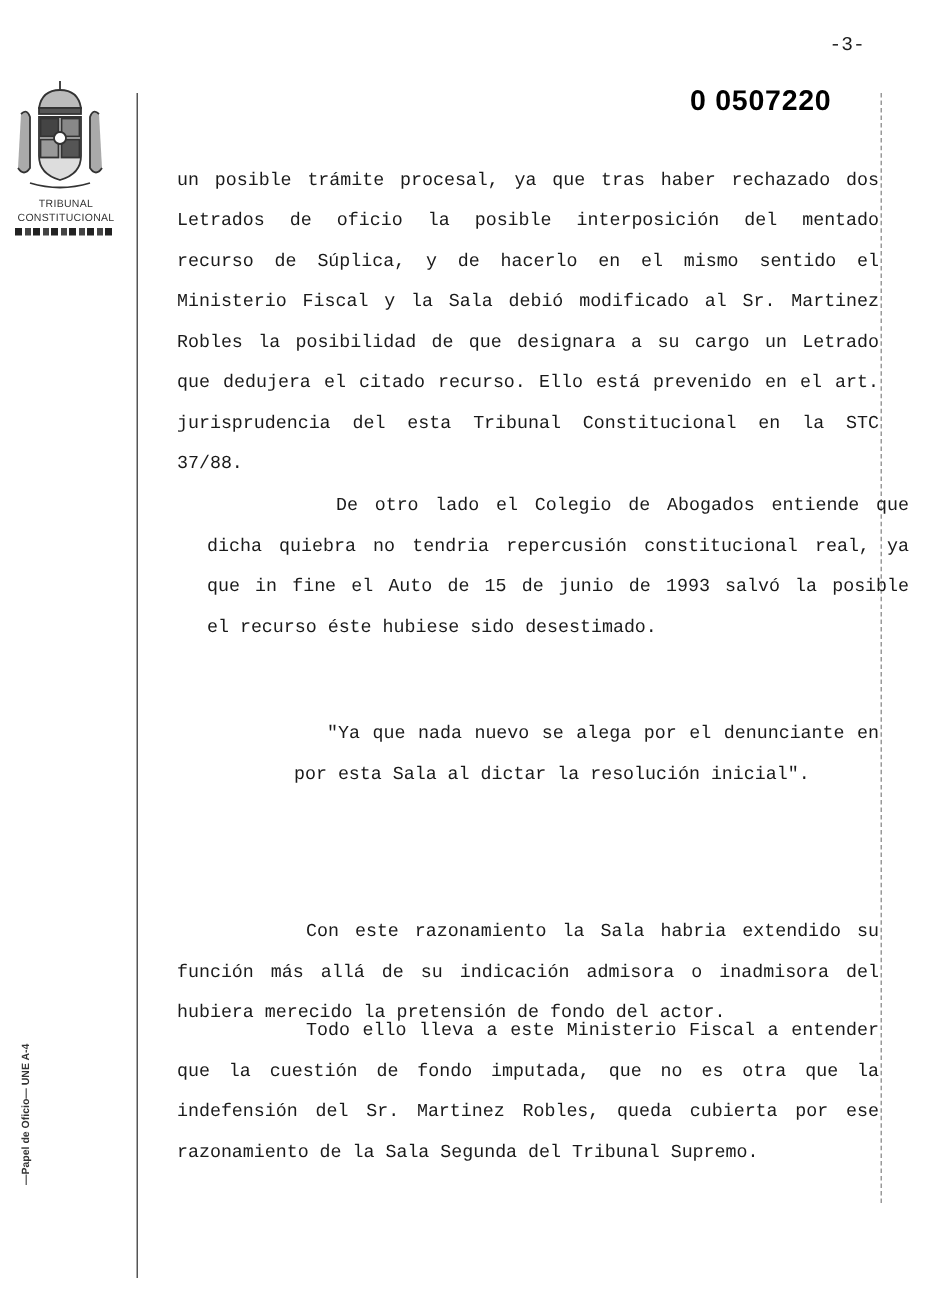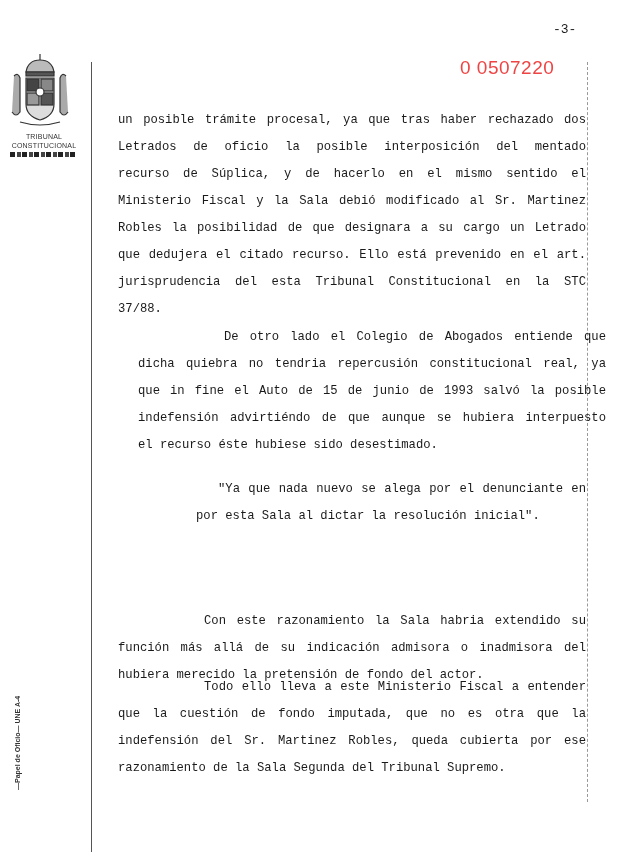--- a/index.html
+++ b/index.html
@@ -1,18 +1,18 @@
 <!DOCTYPE html>
 <html><head>
 <meta charset="utf-8">
 <style>
   html, body { margin: 0; padding: 0; background: #ffffff; }
   body { width: 627px; height: 862px; position: relative; overflow: hidden; font-family: "Liberation Mono", "DejaVu Sans Mono", monospace; color: #1a1a1a; }
   .page-number { position: absolute; top: 22px; left: 553px; font-size: 13px; font-family: "Liberation Mono", monospace; }
-  .doc-number { position: absolute; top: 57px; left: 460px; font-size: 19px; font-family: "Liberation Sans", sans-serif; letter-spacing: 0.5px; color: #ef4444; }
+  .doc-number { position: absolute; top: 57px; left: 460px; font-size: 19px; font-family: "Liberation Sans", sans-serif; letter-spacing: 0.5px; color: #000000; font-weight: bold; }
   .crest { position: absolute; top: 52px; left: 8px; width: 64px; height: 78px; }
   .tribunal-label { position: absolute; top: 132px; left: 6px; width: 76px; text-align: center; font-family: "Liberation Sans", sans-serif; font-size: 7px; line-height: 9px; color: #333; letter-spacing: 0.2px; }
   .tribunal-bar { position: absolute; top: 152px; left: 10px; width: 66px; height: 5px; background: repeating-linear-gradient(90deg,#222 0 5px,#fff 5px 7px,#444 7px 11px,#fff 11px 12px); }
   .left-rule { position: absolute; top: 62px; left: 91px; width: 1px; height: 790px; background: #555; }
   .right-rule { position: absolute; top: 62px; left: 587px; width: 1px; height: 740px; border-left: 1px dashed #999; }
   .side-label { position: absolute; left: 14px; top: 720px; transform: rotate(-90deg); transform-origin: left top; font-family: "Liberation Sans", sans-serif; font-size: 7px; font-weight: bold; color: #333; white-space: nowrap; top: 790px; }
   .text-block { position: absolute; left: 118px; width: 468px; font-size: 12.2px; line-height: 27px; text-align: justify; }
   .line { display: block; white-space: nowrap; text-align-last: justify; text-align: justify; }
   .line.last { text-align-last: left; }
   .indent { padding-left: 86px; }
@@ -60,21 +60,20 @@
   <span class="line">Robles la posibilidad de que designara a su cargo  un  Letrado</span>
   <span class="line">que dedujera el citado recurso. Ello está prevenido en el art.</span>
   <span class="line">jurisprudencia  del  esta  Tribunal  Constitucional  en la STC</span>
   <span class="line last">37/88.</span>
 </div>
 
 <div class="text-block" style="top:324px;margin-left:20px;">
   <span class="line indent">De otro lado el Colegio  de  Abogados  entiende  que</span>
   <span class="line">dicha  quiebra  no tendria repercusión constitucional real, ya</span>
   <span class="line">que in fine el Auto de 15 de junio de 1993  salvó  la  posible</span>
-  <span class="line">indefensión  advirtiéndo  de que aunque se hubiera interpuesto</span>
   <span class="line last">el recurso éste hubiese sido desestimado.</span>
 </div>
 
 <div class="quote" style="top:476px;">
   <span class="line first">"Ya que nada nuevo se alega por el denunciante en</span>
   <span class="line last">por esta Sala al dictar la resolución inicial".</span>
 </div>
 
 <div class="text-block" style="top:608px;">
   <span class="line indent">Con este razonamiento la Sala  habria  extendido  su</span>

